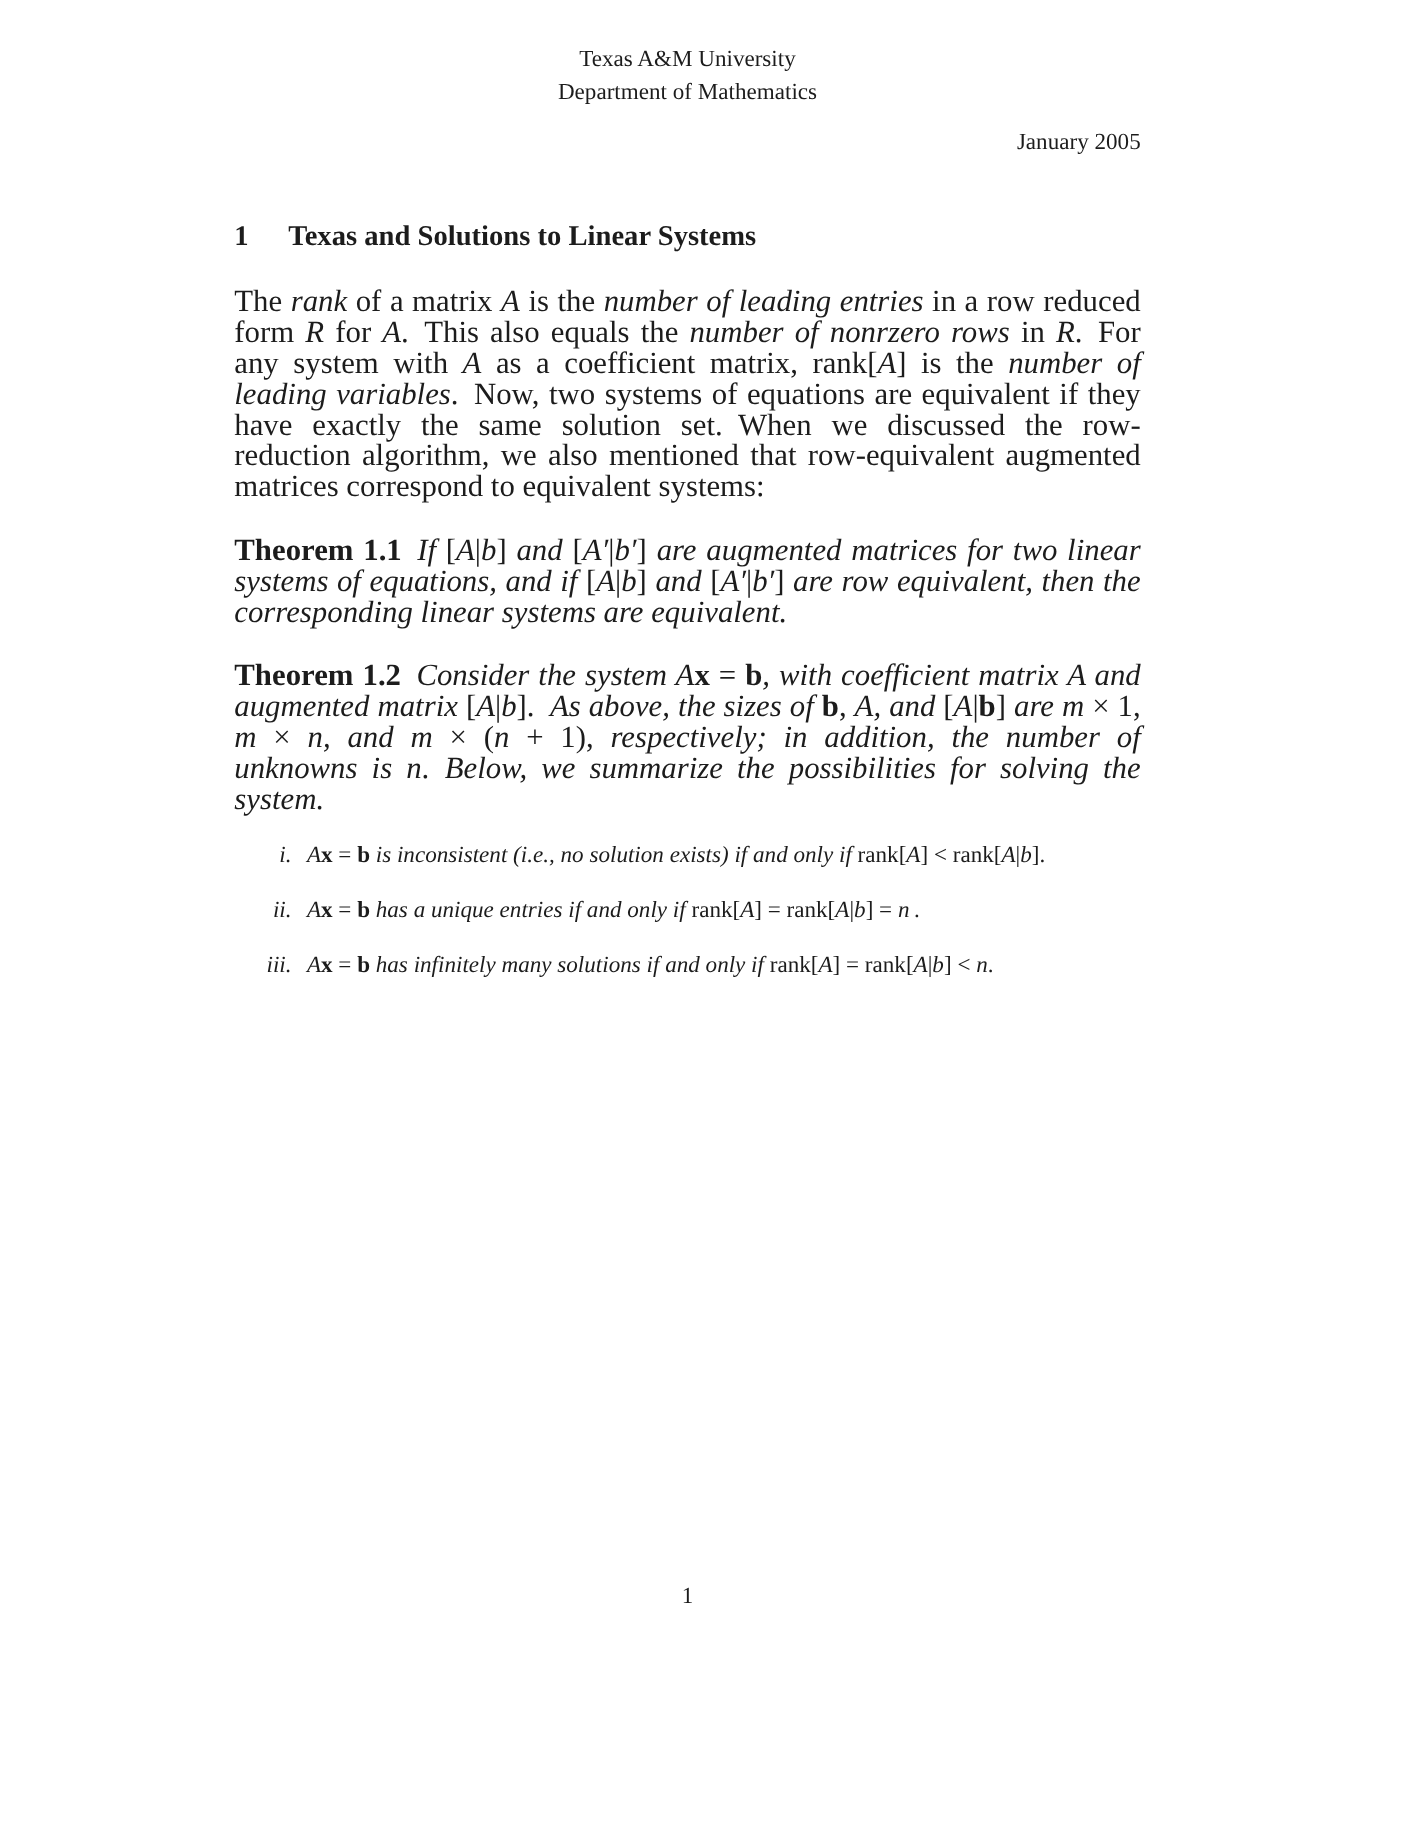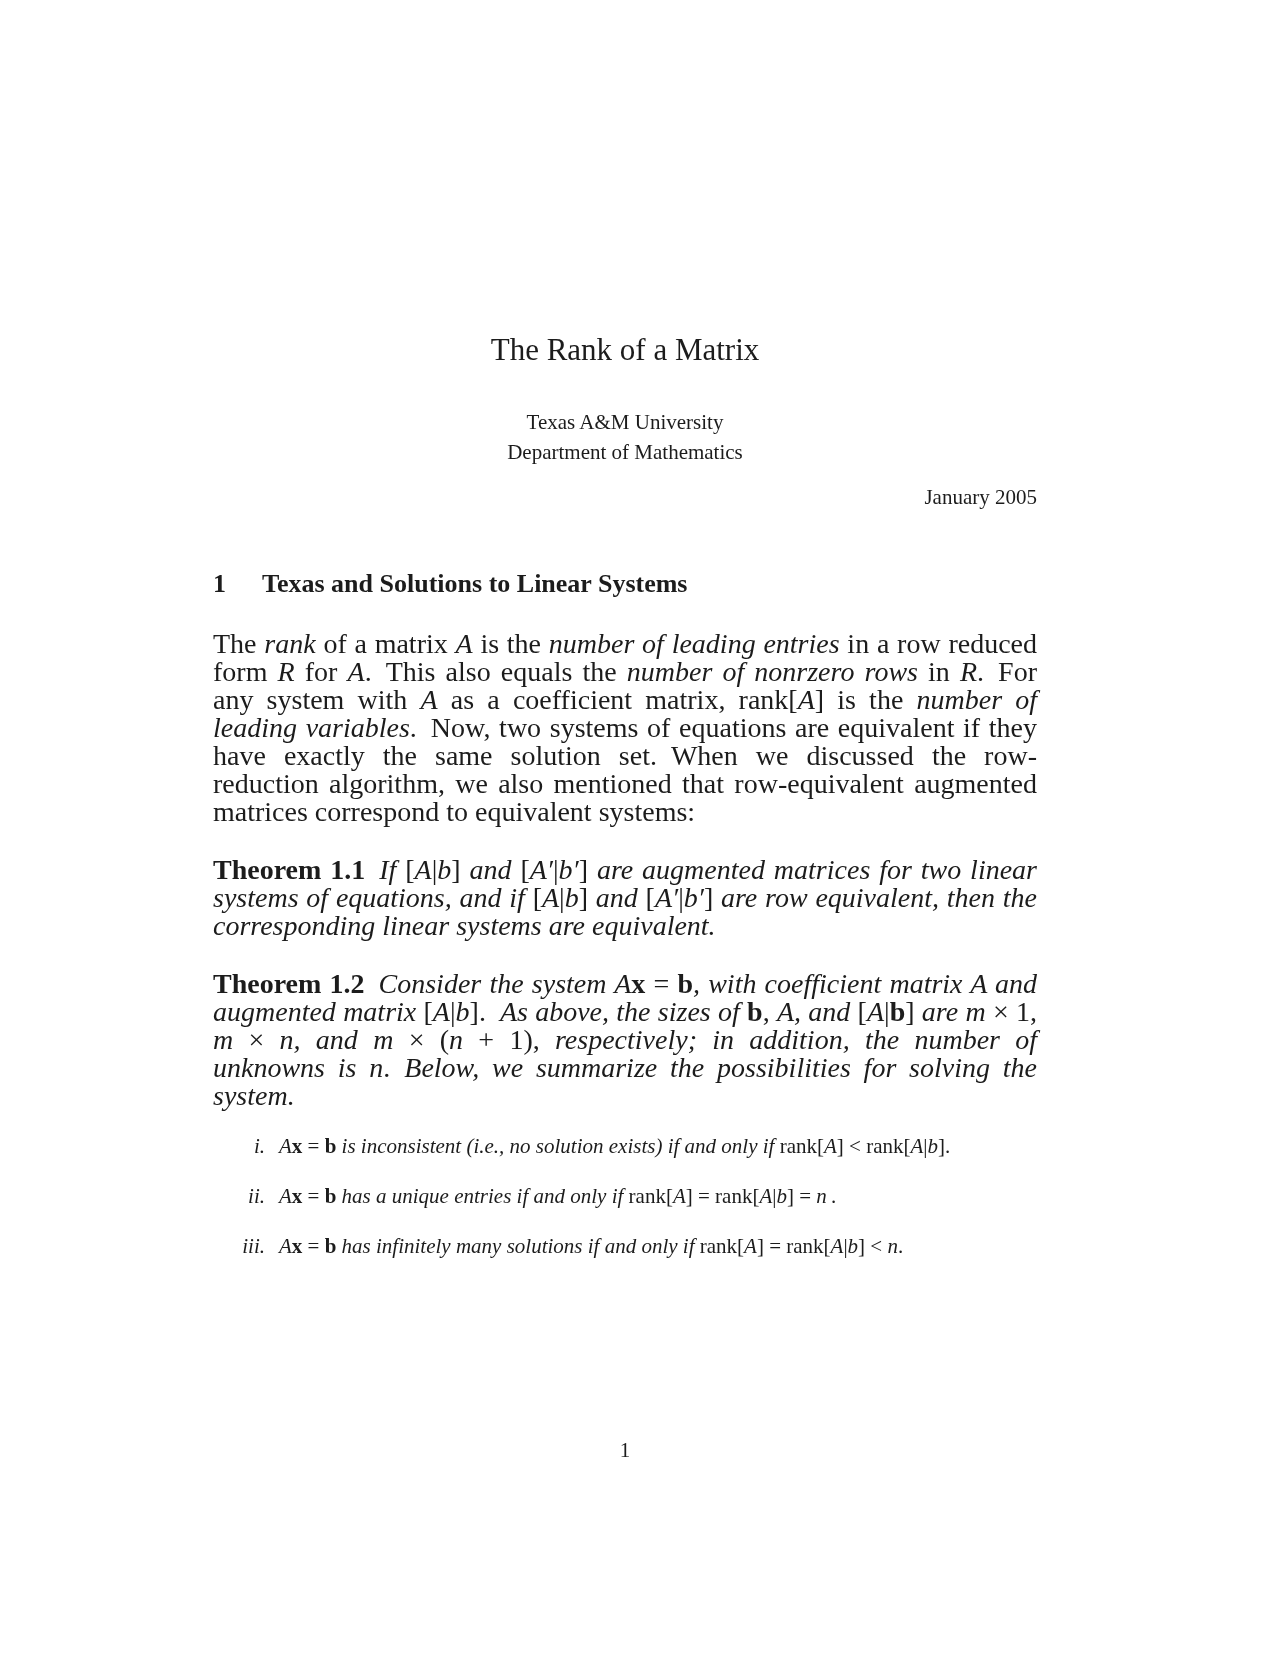--- a/index.html
+++ b/index.html
@@ -89,21 +89,20 @@
     width: 824px;
     text-align: center;
     font-size: 21px;
   }
 </style>
 </head>
 <body>
 
 <div class="textblock">
 
-  <div class="paper-title">The Rank of a Matrix</div>
 
   <div class="author-block">
     <div>Texas A&amp;M University</div>
     <div>Department of Mathematics</div>
   </div>
 
   <div class="paper-date">January 2005</div>
 
   <div class="section-heading">
     <span class="section-number">1</span><span>Texas and Solutions to Linear Systems</span>

